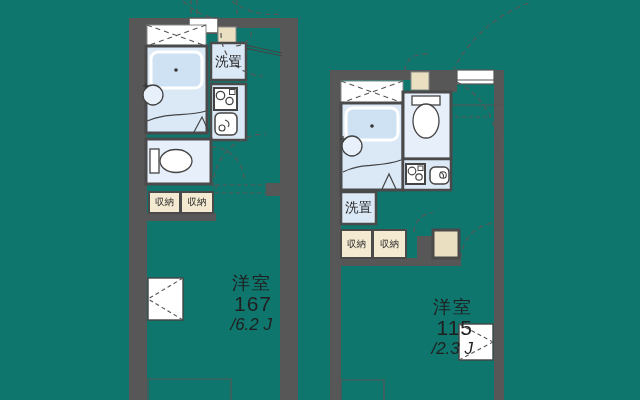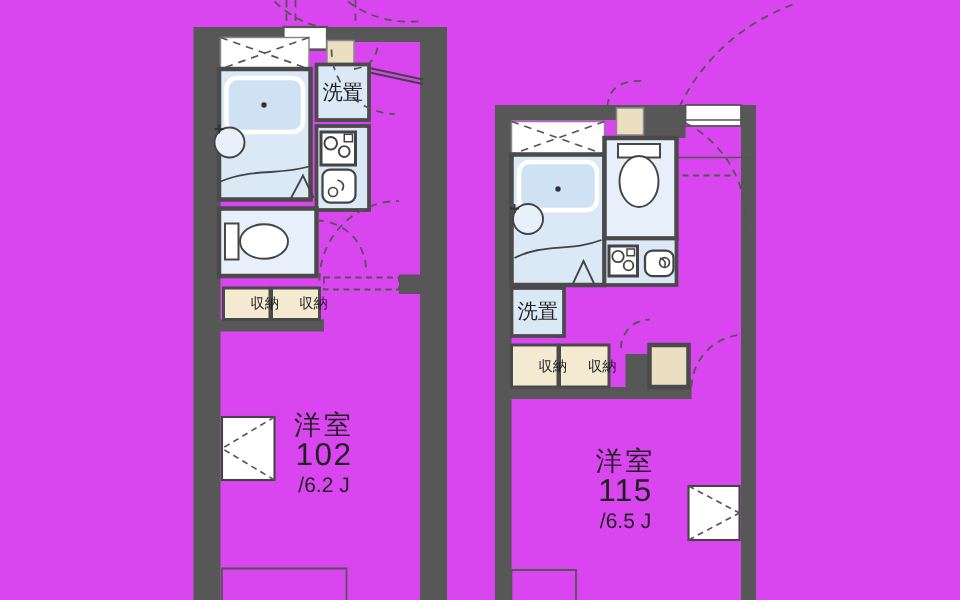--- a/index.html
+++ b/index.html
@@ -1,31 +1,31 @@
 <!DOCTYPE html>
 <html><head>
 <meta charset="utf-8">
 <style>
   html,body{margin:0;padding:0;background:#fff;}
   .stage{
-    position:relative;width:640px;height:400px;background:#d946ef;
+    position:relative;width:640px;height:400px;background:#0f766e;
     font-family:"Liberation Sans","DejaVu Sans",sans-serif;overflow:hidden;
   }
   .stage svg{position:absolute;left:0;top:0;}
   .lbl{
     position:absolute;display:flex;align-items:center;justify-content:center;
     color:#1f1f1f;white-space:nowrap;
   }
   .washer{font-size:13.5px;letter-spacing:0px;}
-  .storage{font-size:9.5px;margin-left:12px;}
-  .roomblock{position:absolute;text-align:center;color:#1f1f1f;line-height:1.08;}
+  .storage{font-size:9.5px;}
+  .roomblock{position:absolute;text-align:right;color:#1f1f1f;line-height:1.08;}
   .rtype{font-size:18px;letter-spacing:2px;}
   .rnum{font-size:21px;letter-spacing:1px;}
   .rarea{font-size:11.5px;}
-  .rjo{font-size:14px;}
+  .rjo{font-size:17px;font-style:italic;}
 </style>
 </head>
 <body>
 
 <div class="stage">
 <svg width="640" height="400" viewBox="0 0 640 400">
 
   <g>
 
     <path fill="#575757" d="
@@ -150,26 +150,26 @@
     M405,71 Q406,53 429,54
     M453,71 Q477,22 531,2"></path>
 </svg>
 
 <div class="lbl washer" style="left:211px;top:43px;width:35px;height:37px;">洗置</div>
 <div class="lbl storage" style="left:149px;top:192px;width:31px;height:21px;">収納</div>
 <div class="lbl storage" style="left:181px;top:192px;width:32px;height:21px;">収納</div>
 
 <div class="roomblock" style="left:160px;top:274px;width:112px;">
   <div class="rtype">洋室</div>
-  <div class="rnum">102</div>
+  <div class="rnum">167</div>
   <div class="rjo">/6.2 J</div>
 </div>
 
 <div class="lbl washer" style="left:341px;top:192px;width:35px;height:32px;">洗置</div>
 <div class="lbl storage" style="left:341px;top:230px;width:31px;height:28px;">収納</div>
 <div class="lbl storage" style="left:373px;top:230px;width:33px;height:28px;">収納</div>
 
 <div class="roomblock" style="left:361px;top:298px;width:112px;">
   <div class="rtype">洋室</div>
   <div class="rnum">115</div>
-  <div class="rjo">/6.5 J</div>
+  <div class="rjo">/2.3 J</div>
 </div>
 </div>
 
 </body></html>

